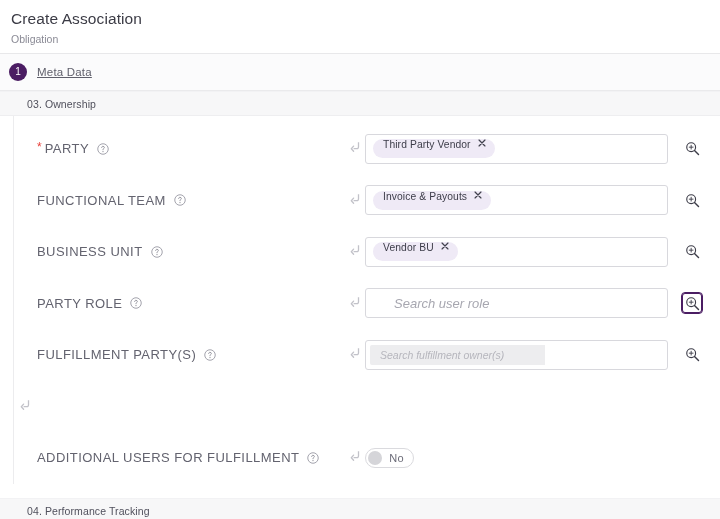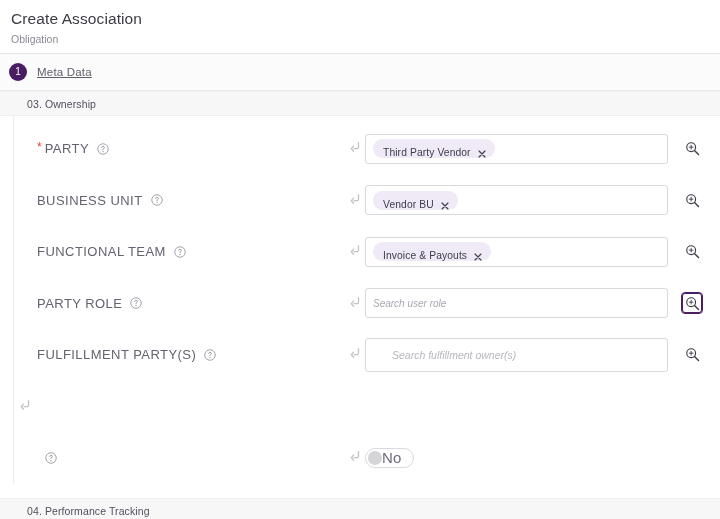--- a/index.html
+++ b/index.html
@@ -152,52 +152,53 @@
     height: 30px;
     border: 1px solid #d8d8dd;
     border-radius: 3px;
     background: #ffffff;
     display: flex;
     align-items: center;
     padding: 0 7px;
     overflow: hidden;
   }
   .field.disabled {
-    padding: 16px;
+    padding: 4px;
     background: #ffffff;
   }
   .dis-fill {
     height: 100%;
     background: #ededef;
     display: flex;
     align-items: center;
     padding: 0 10px;
     border-radius: 2px 0 0 2px;
   }
   .dis-fill.w1 { width: 175px; }
   .dis-fill.w2 { width: 190px; }
   .dis-text {
     font-size: 10.5px;
     color: #b6b6bd;
     font-style: italic;
     white-space: nowrap;
   }
   .placeholder {
-    font-size: 10px;
+    font-size: 13px;
     color: #a7a7b0;
     font-style: italic;
+    margin-left: 21px;
   }
 
   
   .chip {
     background: #efeaf6;
     border-radius: 11px;
     height: 19px;
     display: inline-flex;
-    align-items: flex-end;
+    align-items: flex-start;
     padding: 0 9px 0 10px;
     max-width: 100%;
   }
   .chip-text {
     font-size: 10.3px;
     color: #3d3d49;
     white-space: nowrap;
     letter-spacing: .1px;
   }
   .chip-x {
@@ -234,22 +235,22 @@
     padding: 0 2px;
   }
   .toggle-knob {
     width: 14px; height: 14px;
     border-radius: 50%;
     background: #d5d5d9;
     flex: 0 0 14px;
   }
   .toggle-text {
     flex: 1 1 auto;
-    text-align: left;
-    font-size: 15px;
+    text-align: center;
+    font-size: 11px;
     color: #6c6c78;
     letter-spacing: .2px;
   }
 
   
   .bottom-spacer {
     height: 14px;
     background: #ffffff;
     border-left: 14px solid #ffffff;
   }
@@ -307,20 +308,53 @@
             <svg class="mag-icon" viewBox="0 0 18 18">
               <circle cx="7.4" cy="7.4" r="5.3" fill="none" stroke="#3c3c48" stroke-width="1.35"></circle>
               <path d="M11.4 11.4 16.2 16.2" stroke="#3c3c48" stroke-width="1.7" stroke-linecap="round"></path>
               <path d="M7.4 5.1v4.6M5.1 7.4h4.6" stroke="#3c3c48" stroke-width="1.1" stroke-linecap="round"></path>
             </svg>
           </div>
         </div>
       </div>
       <div class="row">
         <div class="lbl-col">
+          <span class="lbl-text">FUNCTIONAL TEAM</span>
+          <svg class="help-icon" viewBox="0 0 16 16">
+            <circle cx="8" cy="8" r="7" fill="none" stroke="#9a9aa4" stroke-width="1.2"></circle>
+            <path d="M6.2 6.1c0-1 .8-1.7 1.8-1.7s1.8.7 1.8 1.6c0 .8-.5 1.2-1.1 1.6-.5.3-.7.6-.7 1.1v.3" fill="none" stroke="#8c8c96" stroke-width="1.2" stroke-linecap="round"></path>
+            <circle cx="8" cy="11.4" r=".85" fill="#8c8c96"></circle>
+          </svg>
+        </div>
+        <div class="hook-col">
+          <svg class="hook-icon" viewBox="0 0 11 15">
+            <path d="M8.5 1.2V6.1a1.6 1.6 0 0 1-1.6 1.6H3.6" fill="none" stroke="#c2c2c9" stroke-width="1.3"></path>
+            <path d="M3.6 5.1 1.3 7.7l2.3 2.6" fill="none" stroke="#c2c2c9" stroke-width="1.3" stroke-linejoin="round" stroke-linecap="round"></path>
+          </svg>
+        </div>
+        <div class="fld-col">
+          <div class="field">
+            <span class="chip">
+              <span class="chip-text">Invoice &amp; Payouts</span>
+              <svg class="chip-x" viewBox="0 0 10 10">
+                <path d="M1.3 1.3 8.7 8.7M8.7 1.3 1.3 8.7" stroke="#41414d" stroke-width="1.55" stroke-linecap="round"></path>
+              </svg>
+            </span>
+          </div>
+          <div class="mag-btn">
+            <svg class="mag-icon" viewBox="0 0 18 18">
+              <circle cx="7.4" cy="7.4" r="5.3" fill="none" stroke="#3c3c48" stroke-width="1.35"></circle>
+              <path d="M11.4 11.4 16.2 16.2" stroke="#3c3c48" stroke-width="1.7" stroke-linecap="round"></path>
+              <path d="M7.4 5.1v4.6M5.1 7.4h4.6" stroke="#3c3c48" stroke-width="1.1" stroke-linecap="round"></path>
+            </svg>
+          </div>
+        </div>
+      </div>
+      <div class="row">
+        <div class="lbl-col">
           <span class="lbl-text">BUSINESS UNIT</span>
           <svg class="help-icon" viewBox="0 0 16 16">
             <circle cx="8" cy="8" r="7" fill="none" stroke="#9a9aa4" stroke-width="1.2"></circle>
             <path d="M6.2 6.1c0-1 .8-1.7 1.8-1.7s1.8.7 1.8 1.6c0 .8-.5 1.2-1.1 1.6-.5.3-.7.6-.7 1.1v.3" fill="none" stroke="#8c8c96" stroke-width="1.2" stroke-linecap="round"></path>
             <circle cx="8" cy="11.4" r=".85" fill="#8c8c96"></circle>
           </svg>
         </div>
         <div class="hook-col">
           <svg class="hook-icon" viewBox="0 0 11 15">
             <path d="M8.5 1.2V6.1a1.6 1.6 0 0 1-1.6 1.6H3.6" fill="none" stroke="#c2c2c9" stroke-width="1.3"></path>
@@ -340,119 +374,87 @@
             <svg class="mag-icon" viewBox="0 0 18 18">
               <circle cx="7.4" cy="7.4" r="5.3" fill="none" stroke="#3c3c48" stroke-width="1.35"></circle>
               <path d="M11.4 11.4 16.2 16.2" stroke="#3c3c48" stroke-width="1.7" stroke-linecap="round"></path>
               <path d="M7.4 5.1v4.6M5.1 7.4h4.6" stroke="#3c3c48" stroke-width="1.1" stroke-linecap="round"></path>
             </svg>
           </div>
         </div>
       </div>
       <div class="row">
         <div class="lbl-col">
-          <span class="lbl-text">FUNCTIONAL TEAM</span>
+          <span class="lbl-text">PARTY ROLE</span>
           <svg class="help-icon" viewBox="0 0 16 16">
             <circle cx="8" cy="8" r="7" fill="none" stroke="#9a9aa4" stroke-width="1.2"></circle>
             <path d="M6.2 6.1c0-1 .8-1.7 1.8-1.7s1.8.7 1.8 1.6c0 .8-.5 1.2-1.1 1.6-.5.3-.7.6-.7 1.1v.3" fill="none" stroke="#8c8c96" stroke-width="1.2" stroke-linecap="round"></path>
             <circle cx="8" cy="11.4" r=".85" fill="#8c8c96"></circle>
           </svg>
         </div>
         <div class="hook-col">
           <svg class="hook-icon" viewBox="0 0 11 15">
             <path d="M8.5 1.2V6.1a1.6 1.6 0 0 1-1.6 1.6H3.6" fill="none" stroke="#c2c2c9" stroke-width="1.3"></path>
             <path d="M3.6 5.1 1.3 7.7l2.3 2.6" fill="none" stroke="#c2c2c9" stroke-width="1.3" stroke-linejoin="round" stroke-linecap="round"></path>
           </svg>
         </div>
         <div class="fld-col">
           <div class="field">
-            <span class="chip">
-              <span class="chip-text">Invoice &amp; Payouts</span>
-              <svg class="chip-x" viewBox="0 0 10 10">
-                <path d="M1.3 1.3 8.7 8.7M8.7 1.3 1.3 8.7" stroke="#41414d" stroke-width="1.55" stroke-linecap="round"></path>
-              </svg>
-            </span>
+            <span class="placeholder">Search user role</span>
+          </div>
+          <div class="mag-btn active">
+            <svg class="mag-icon" viewBox="0 0 18 18">
+              <circle cx="7.4" cy="7.4" r="5.3" fill="none" stroke="#3c3c48" stroke-width="1.35"></circle>
+              <path d="M11.4 11.4 16.2 16.2" stroke="#3c3c48" stroke-width="1.7" stroke-linecap="round"></path>
+              <path d="M7.4 5.1v4.6M5.1 7.4h4.6" stroke="#3c3c48" stroke-width="1.1" stroke-linecap="round"></path>
+            </svg>
+          </div>
+        </div>
+      </div>
+      <div class="row">
+        <div class="lbl-col">
+          <span class="lbl-text">FULFILLMENT PARTY(S)</span>
+          <svg class="help-icon" viewBox="0 0 16 16">
+            <circle cx="8" cy="8" r="7" fill="none" stroke="#9a9aa4" stroke-width="1.2"></circle>
+            <path d="M6.2 6.1c0-1 .8-1.7 1.8-1.7s1.8.7 1.8 1.6c0 .8-.5 1.2-1.1 1.6-.5.3-.7.6-.7 1.1v.3" fill="none" stroke="#8c8c96" stroke-width="1.2" stroke-linecap="round"></path>
+            <circle cx="8" cy="11.4" r=".85" fill="#8c8c96"></circle>
+          </svg>
+        </div>
+        <div class="hook-col">
+          <svg class="hook-icon" viewBox="0 0 11 15">
+            <path d="M8.5 1.2V6.1a1.6 1.6 0 0 1-1.6 1.6H3.6" fill="none" stroke="#c2c2c9" stroke-width="1.3"></path>
+            <path d="M3.6 5.1 1.3 7.7l2.3 2.6" fill="none" stroke="#c2c2c9" stroke-width="1.3" stroke-linejoin="round" stroke-linecap="round"></path>
+          </svg>
+        </div>
+        <div class="fld-col">
+          <div class="field disabled">
+            <div class="dis-fill w1">
+              <span class="dis-text">Search fulfillment owner(s)</span>
+            </div>
           </div>
           <div class="mag-btn">
             <svg class="mag-icon" viewBox="0 0 18 18">
               <circle cx="7.4" cy="7.4" r="5.3" fill="none" stroke="#3c3c48" stroke-width="1.35"></circle>
               <path d="M11.4 11.4 16.2 16.2" stroke="#3c3c48" stroke-width="1.7" stroke-linecap="round"></path>
               <path d="M7.4 5.1v4.6M5.1 7.4h4.6" stroke="#3c3c48" stroke-width="1.1" stroke-linecap="round"></path>
             </svg>
           </div>
         </div>
       </div>
       <div class="row">
-        <div class="lbl-col">
-          <span class="lbl-text">PARTY ROLE</span>
-          <svg class="help-icon" viewBox="0 0 16 16">
-            <circle cx="8" cy="8" r="7" fill="none" stroke="#9a9aa4" stroke-width="1.2"></circle>
-            <path d="M6.2 6.1c0-1 .8-1.7 1.8-1.7s1.8.7 1.8 1.6c0 .8-.5 1.2-1.1 1.6-.5.3-.7.6-.7 1.1v.3" fill="none" stroke="#8c8c96" stroke-width="1.2" stroke-linecap="round"></path>
-            <circle cx="8" cy="11.4" r=".85" fill="#8c8c96"></circle>
-          </svg>
-        </div>
-        <div class="hook-col">
-          <svg class="hook-icon" viewBox="0 0 11 15">
-            <path d="M8.5 1.2V6.1a1.6 1.6 0 0 1-1.6 1.6H3.6" fill="none" stroke="#c2c2c9" stroke-width="1.3"></path>
-            <path d="M3.6 5.1 1.3 7.7l2.3 2.6" fill="none" stroke="#c2c2c9" stroke-width="1.3" stroke-linejoin="round" stroke-linecap="round"></path>
-          </svg>
-        </div>
-        <div class="fld-col">
-          <div class="field">
-            <span class="placeholder">Search user role</span>
-          </div>
-          <div class="mag-btn active">
-            <svg class="mag-icon" viewBox="0 0 18 18">
-              <circle cx="7.4" cy="7.4" r="5.3" fill="none" stroke="#3c3c48" stroke-width="1.35"></circle>
-              <path d="M11.4 11.4 16.2 16.2" stroke="#3c3c48" stroke-width="1.7" stroke-linecap="round"></path>
-              <path d="M7.4 5.1v4.6M5.1 7.4h4.6" stroke="#3c3c48" stroke-width="1.1" stroke-linecap="round"></path>
-            </svg>
-          </div>
-        </div>
-      </div>
-      <div class="row">
-        <div class="lbl-col">
-          <span class="lbl-text">FULFILLMENT PARTY(S)</span>
-          <svg class="help-icon" viewBox="0 0 16 16">
-            <circle cx="8" cy="8" r="7" fill="none" stroke="#9a9aa4" stroke-width="1.2"></circle>
-            <path d="M6.2 6.1c0-1 .8-1.7 1.8-1.7s1.8.7 1.8 1.6c0 .8-.5 1.2-1.1 1.6-.5.3-.7.6-.7 1.1v.3" fill="none" stroke="#8c8c96" stroke-width="1.2" stroke-linecap="round"></path>
-            <circle cx="8" cy="11.4" r=".85" fill="#8c8c96"></circle>
-          </svg>
-        </div>
-        <div class="hook-col">
-          <svg class="hook-icon" viewBox="0 0 11 15">
-            <path d="M8.5 1.2V6.1a1.6 1.6 0 0 1-1.6 1.6H3.6" fill="none" stroke="#c2c2c9" stroke-width="1.3"></path>
-            <path d="M3.6 5.1 1.3 7.7l2.3 2.6" fill="none" stroke="#c2c2c9" stroke-width="1.3" stroke-linejoin="round" stroke-linecap="round"></path>
-          </svg>
-        </div>
-        <div class="fld-col">
-          <div class="field disabled">
-            <div class="dis-fill w1">
-              <span class="dis-text">Search fulfillment owner(s)</span>
-            </div>
-          </div>
-          <div class="mag-btn">
-            <svg class="mag-icon" viewBox="0 0 18 18">
-              <circle cx="7.4" cy="7.4" r="5.3" fill="none" stroke="#3c3c48" stroke-width="1.35"></circle>
-              <path d="M11.4 11.4 16.2 16.2" stroke="#3c3c48" stroke-width="1.7" stroke-linecap="round"></path>
-              <path d="M7.4 5.1v4.6M5.1 7.4h4.6" stroke="#3c3c48" stroke-width="1.1" stroke-linecap="round"></path>
-            </svg>
-          </div>
-        </div>
-      </div>
-      <div class="row">
-        <div class="hook-col">
-          <svg class="hook-icon" viewBox="0 0 11 15">
-            <path d="M8.5 1.2V6.1a1.6 1.6 0 0 1-1.6 1.6H3.6" fill="none" stroke="#c2c2c9" stroke-width="1.3"></path>
-            <path d="M3.6 5.1 1.3 7.7l2.3 2.6" fill="none" stroke="#c2c2c9" stroke-width="1.3" stroke-linejoin="round" stroke-linecap="round"></path>
-          </svg>
-        </div>
-      </div>
-      <div class="row">
-        <div class="lbl-col">
+        <div class="hook-col">
+          <svg class="hook-icon" viewBox="0 0 11 15">
+            <path d="M8.5 1.2V6.1a1.6 1.6 0 0 1-1.6 1.6H3.6" fill="none" stroke="#c2c2c9" stroke-width="1.3"></path>
+            <path d="M3.6 5.1 1.3 7.7l2.3 2.6" fill="none" stroke="#c2c2c9" stroke-width="1.3" stroke-linejoin="round" stroke-linecap="round"></path>
+          </svg>
+        </div>
+      </div>
+      <div class="row">
+        <div class="lbl-col">
+          <span class="lbl-text">ADDITIONAL USERS FOR FULFILLMENT</span>
           <svg class="help-icon" viewBox="0 0 16 16">
             <circle cx="8" cy="8" r="7" fill="none" stroke="#9a9aa4" stroke-width="1.2"></circle>
             <path d="M6.2 6.1c0-1 .8-1.7 1.8-1.7s1.8.7 1.8 1.6c0 .8-.5 1.2-1.1 1.6-.5.3-.7.6-.7 1.1v.3" fill="none" stroke="#8c8c96" stroke-width="1.2" stroke-linecap="round"></path>
             <circle cx="8" cy="11.4" r=".85" fill="#8c8c96"></circle>
           </svg>
         </div>
         <div class="hook-col">
           <svg class="hook-icon" viewBox="0 0 11 15">
             <path d="M8.5 1.2V6.1a1.6 1.6 0 0 1-1.6 1.6H3.6" fill="none" stroke="#c2c2c9" stroke-width="1.3"></path>
             <path d="M3.6 5.1 1.3 7.7l2.3 2.6" fill="none" stroke="#c2c2c9" stroke-width="1.3" stroke-linejoin="round" stroke-linecap="round"></path>

